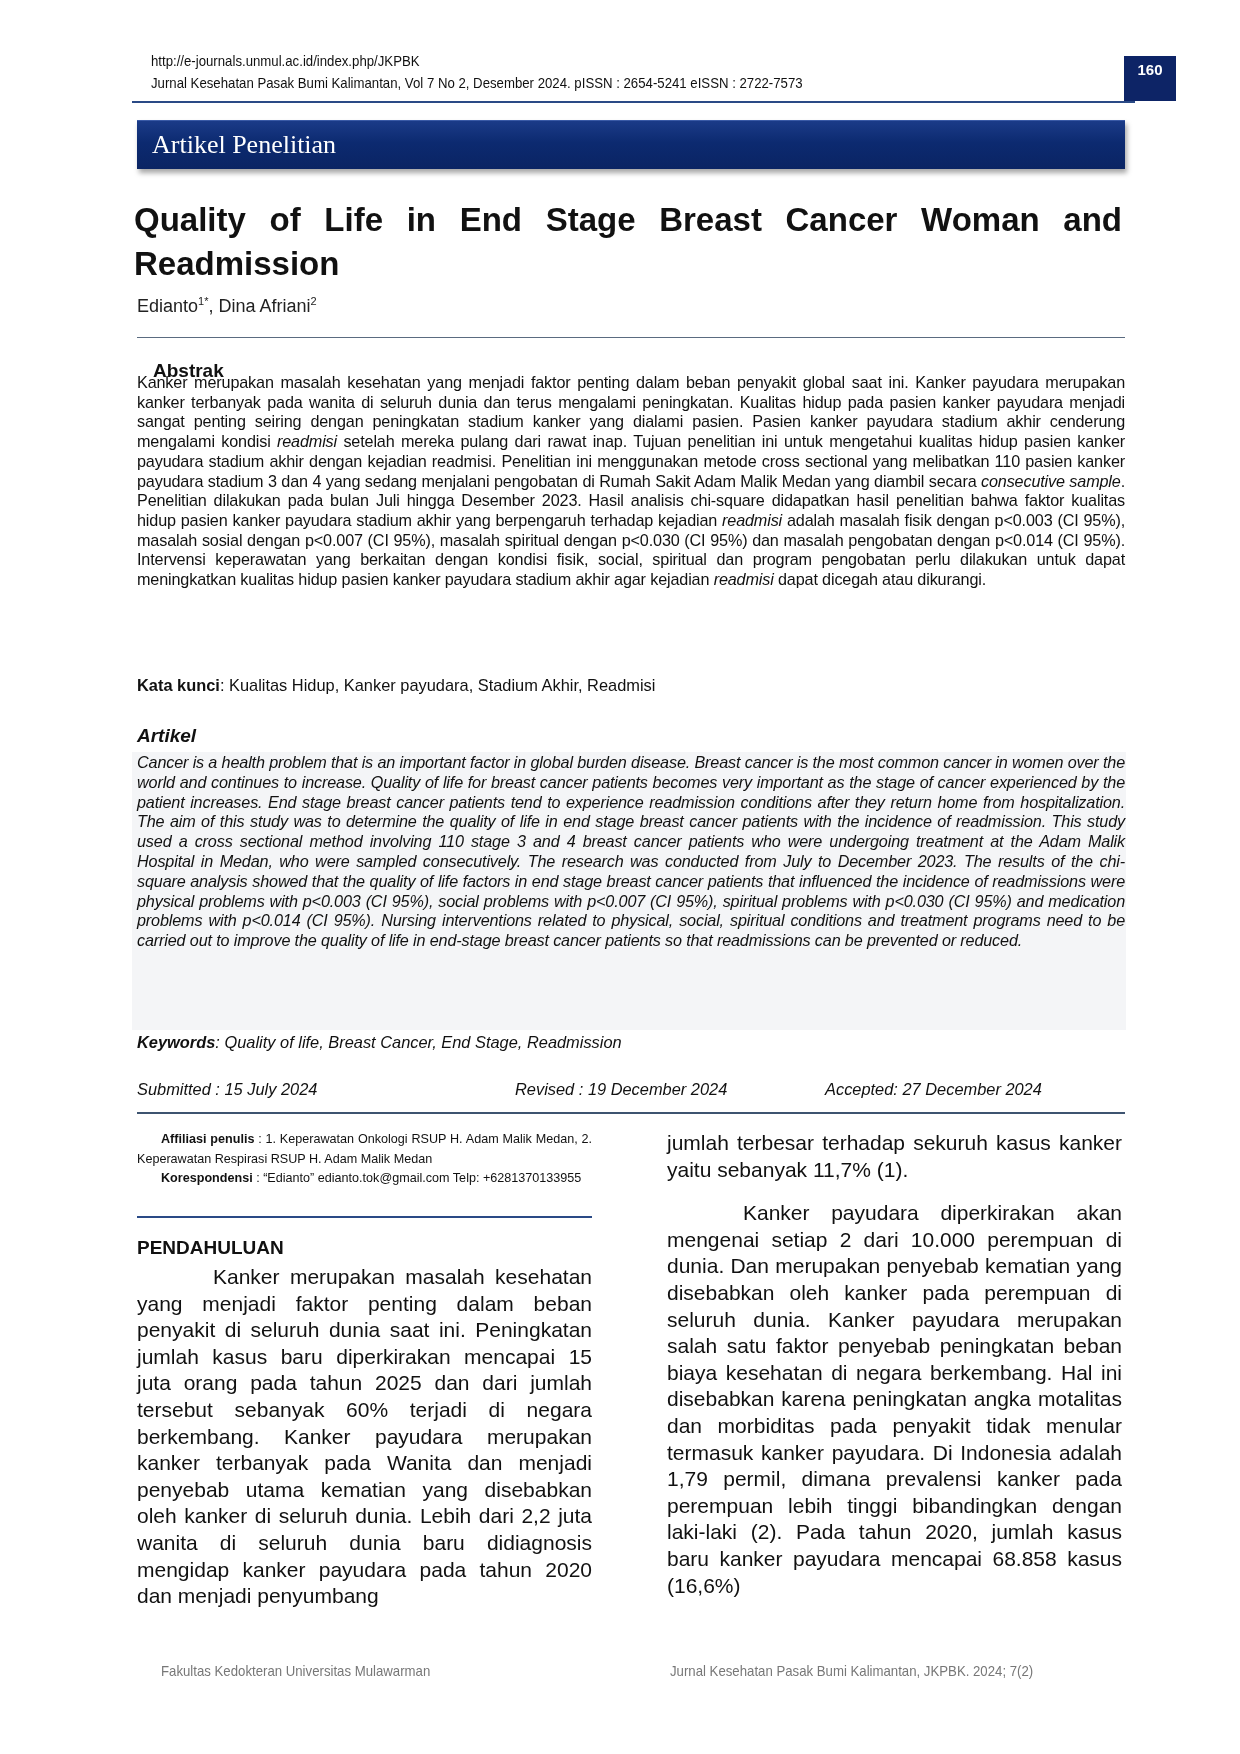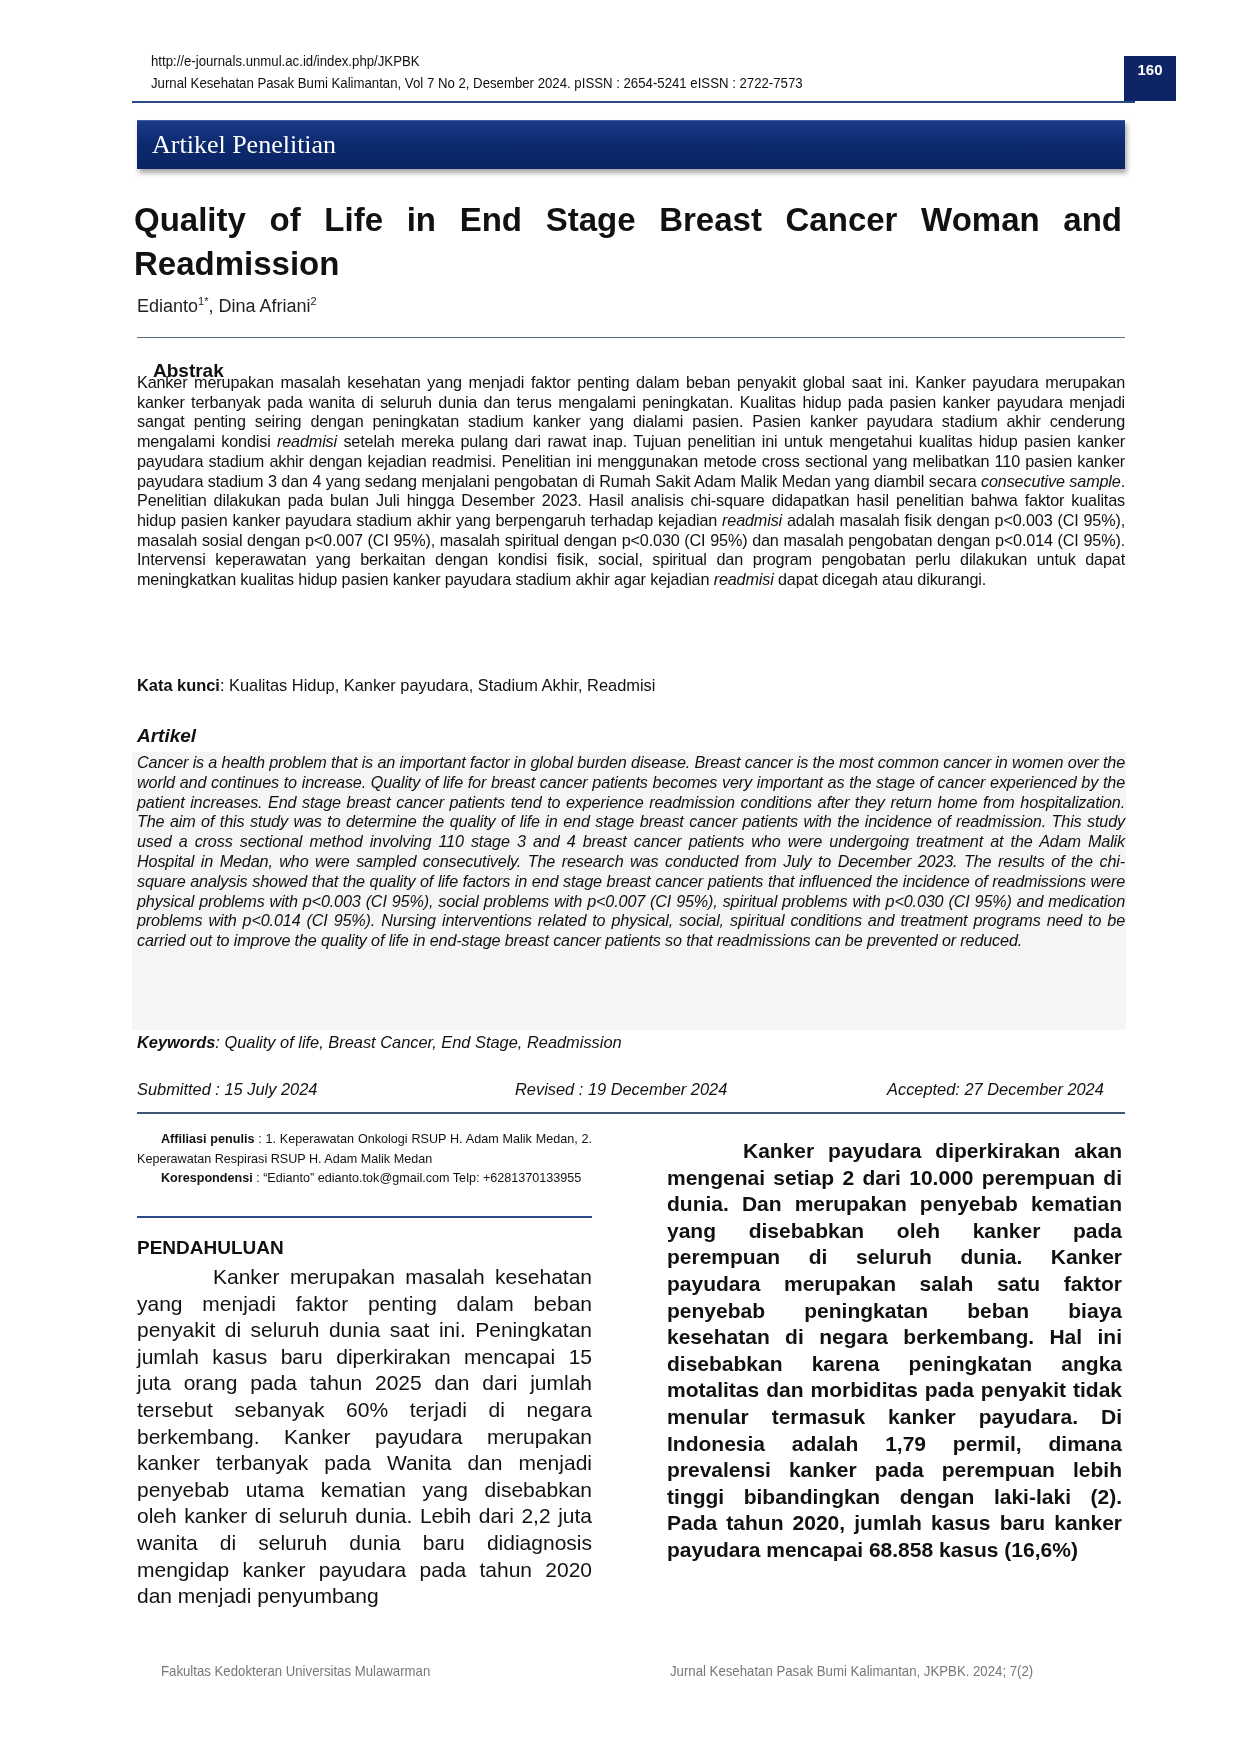--- a/index.html
+++ b/index.html
@@ -27,33 +27,33 @@
 
   .kata { left: 137px; top: 676px; font-size: 16.4px; }
   .kata b { font-weight: bold; }
 
   .abstract-bg { left: 132px; top: 752px; width: 994px; height: 278px; background: #f4f5f7; }
   .abstract-head { left: 137px; top: 725px; font-style: italic; }
   .abstract-body { left: 137px; top: 753px; width: 988px; font-size: 16.2px; line-height: 19.8px; text-align: justify; font-style: italic; letter-spacing: -0.15px; }
   .keywords { left: 137px; top: 1033px; font-size: 16.4px; font-style: italic; }
 
   .dates { top: 1080px; font-size: 16.4px; font-style: italic; white-space: nowrap; }
-  .d1 { left: 137px; } .d2 { left: 515px; } .d3 { left: 887px; }
+  .d1 { left: 137px; } .d2 { left: 515px; } .d3 { left: 825px; }
   .rule-2 { left: 137px; top: 1112px; width: 988px; height: 2px; background: #3e5470; }
 
   .affil { left: 137px; top: 1130px; width: 455px; font-size: 12.6px; line-height: 19.5px; text-align: justify; }
   .affil b { font-weight: bold; margin-left: 24px; }
   .rule-3 { left: 137px; top: 1216px; width: 455px; height: 2px; background: #2a4a86; }
   .pend-head { left: 137px; top: 1237px; font-size: 19px; font-weight: bold; }
 
   .col { font-size: 21px; line-height: 26.6px; text-align: justify; color: #111; }
   .col-left { left: 137px; top: 1264px; width: 455px; }
   .col-right { left: 667px; top: 1130px; width: 455px; }
   .indent { text-indent: 76px; }
-  .para-gap { margin-top: 8px; font-weight: bold; }
+  .para-gap { margin-top: 17px; }
 
   .foot { top: 1662px; font-size: 15px; color: #777; white-space: nowrap; font-family: "Liberation Sans Narrow", "Liberation Sans", sans-serif; transform-origin: left top; transform: scaleX(0.88); }
   .foot-l { left: 161px; } .foot-r { left: 670px; }
 </style>
 </head>
 <body>
 
 <div class="abs hdr-url">http://e-journals.unmul.ac.id/index.php/JKPBK</div>
 <div class="abs hdr-journal">Jurnal Kesehatan Pasak Bumi Kalimantan, Vol 7 No 2, Desember 2024. pISSN : 2654-5241 eISSN : 2722-7573</div>
 <div class="abs page-no">160</div>
@@ -93,17 +93,18 @@
   <b>Affiliasi penulis</b><span> : 1. Keperawatan Onkologi RSUP H. Adam Malik Medan, 2. Keperawatan Respirasi RSUP H. Adam Malik Medan</span><br>
   <b>Korespondensi</b><span> : “Edianto” edianto.tok@gmail.com Telp: +6281370133955</span>
 </div>
 <div class="abs rule-3"></div>
 
 <div class="abs pend-head">PENDAHULUAN</div>
 <div class="abs col col-left">
   <div class="indent">Kanker merupakan masalah kesehatan yang menjadi faktor penting dalam beban penyakit di seluruh dunia saat ini. Peningkatan jumlah kasus baru diperkirakan mencapai 15 juta orang pada tahun 2025 dan dari jumlah tersebut sebanyak 60% terjadi di negara berkembang. Kanker payudara merupakan kanker terbanyak pada Wanita dan menjadi penyebab utama kematian yang disebabkan oleh kanker di seluruh dunia. Lebih dari 2,2 juta wanita di seluruh dunia baru didiagnosis mengidap kanker payudara pada tahun 2020 dan menjadi penyumbang</div>
 </div>
 <div class="abs col col-right">
+  <div>jumlah terbesar terhadap sekuruh kasus kanker yaitu sebanyak 11,7% (1).</div>
   <div class="indent para-gap">Kanker payudara diperkirakan akan mengenai setiap 2 dari 10.000 perempuan di dunia. Dan merupakan penyebab kematian yang disebabkan oleh kanker pada perempuan di seluruh dunia. Kanker payudara merupakan salah satu faktor penyebab peningkatan beban biaya kesehatan di negara berkembang. Hal ini disebabkan karena peningkatan angka motalitas dan morbiditas pada penyakit tidak menular termasuk kanker payudara. Di Indonesia adalah 1,79 permil, dimana prevalensi kanker pada perempuan lebih tinggi bibandingkan dengan laki-laki (2). Pada tahun 2020, jumlah kasus baru kanker payudara mencapai 68.858 kasus (16,6%)</div>
 </div>
 
 <div class="abs foot foot-l">Fakultas Kedokteran Universitas Mulawarman</div>
 <div class="abs foot foot-r">Jurnal Kesehatan Pasak Bumi Kalimantan, JKPBK. 2024; 7(2)</div>
 
 </body></html>

